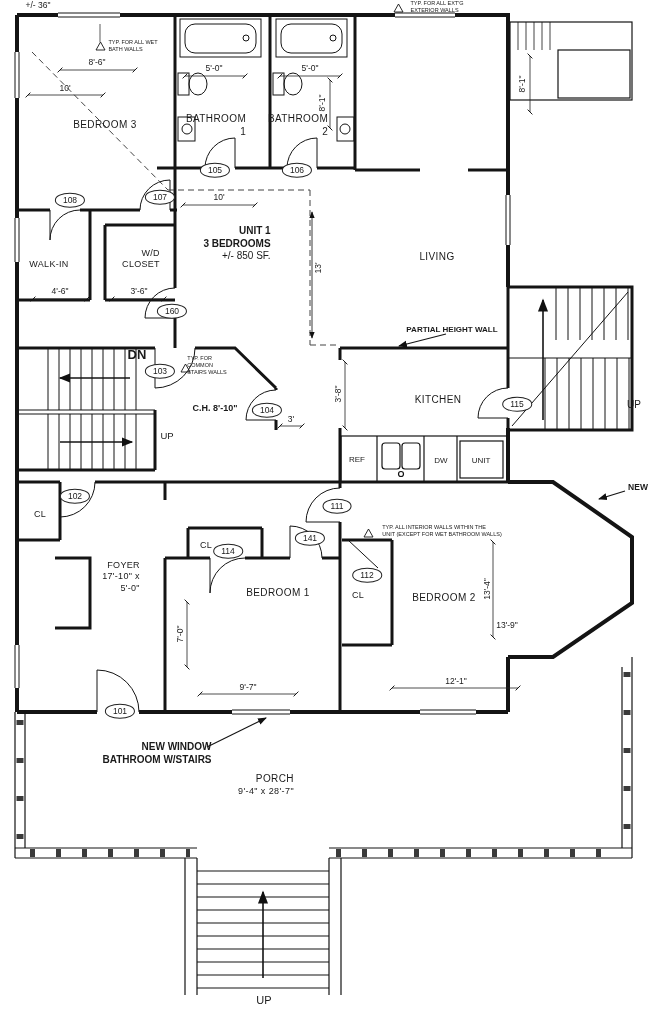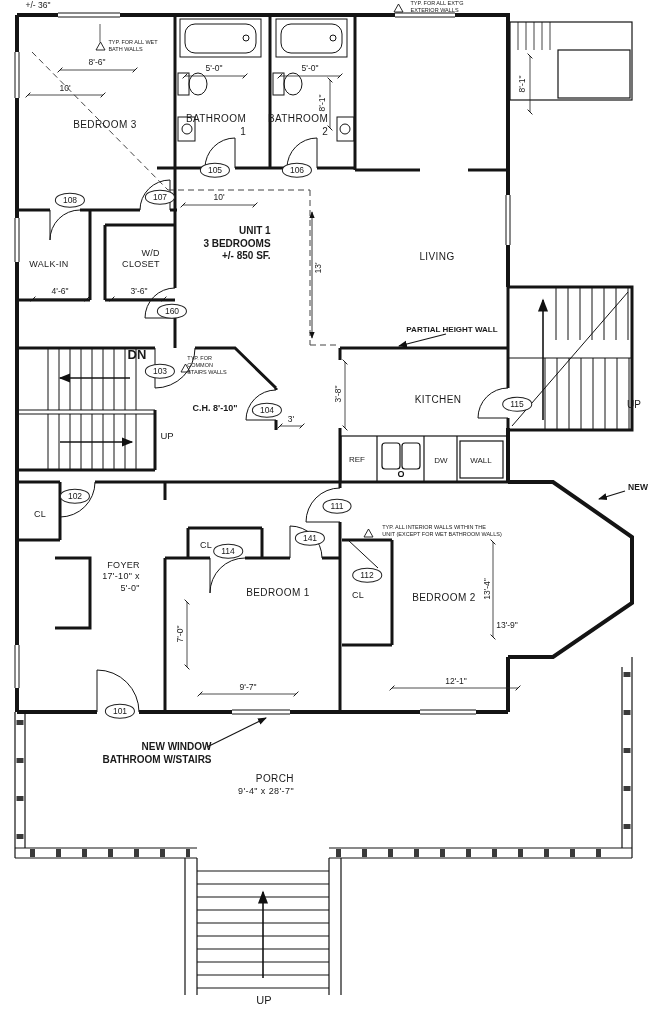--- a/index.html
+++ b/index.html
@@ -251,21 +251,21 @@
     <div>PORCH</div>
     <div style="font-size:9px">9'-4" x 28'-7"</div>
   </div>
   <span class="pos room-sm" style="left:40px; top:514px">CL</span>
   <span class="pos room-sm" style="left:206px; top:545px">CL</span>
   <span class="pos room-sm" style="left:358px; top:595px">CL</span>
 
   <div class="pos center bold lead" style="left:237px; top:244px; font-size:10px">
     <div>UNIT 1</div>
     <div>3 BEDROOMS</div>
-    <div style="font-weight:bold">+/- 850 SF.</div>
+    <div style="font-weight:normal">+/- 850 SF.</div>
   </div>
 
   <span class="pos tag" style="left:120px; top:711px">101</span>
   <span class="pos tag" style="left:75px;  top:496px">102</span>
   <span class="pos tag" style="left:160px; top:371px">103</span>
   <span class="pos tag" style="left:267px; top:410px">104</span>
   <span class="pos tag" style="left:215px; top:170px">105</span>
   <span class="pos tag" style="left:297px; top:170px">106</span>
   <span class="pos tag" style="left:160px; top:197px">107</span>
   <span class="pos tag" style="left:70px;  top:200px">108</span>
@@ -295,21 +295,21 @@
   <span class="pos dim vert" style="left:487px; top:589px">13'-4"</span>
   <span class="pos dim" style="left:507px; top:625px">13'-9"</span>
   <span class="pos dim" style="left:38px; top:5px">+/- 36"</span>
 
   <span class="pos bold" style="left:137px; top:354px; font-size:13px">DN</span>
   <span class="pos" style="left:167px; top:435px; font-size:9.5px">UP</span>
   <span class="pos" style="left:634px; top:404px; font-size:10px">UP</span>
   <span class="pos" style="left:264px; top:1000px; font-size:11px">UP</span>
   <span class="pos" style="left:357px; top:459px; font-size:8px">REF</span>
   <span class="pos" style="left:441px; top:460px; font-size:8px">DW</span>
-  <span class="pos" style="left:481px; top:460px; font-size:8px">WALL</span>
+  <span class="pos" style="left:481px; top:460px; font-size:8px">UNIT</span>
   <span class="pos bold" style="left:638px; top:487px; font-size:8.5px">NEW</span>
 
   <div class="pos note" style="left:133px; top:46px">
     <div>TYP. FOR ALL WET</div>
     <div>BATH WALLS</div>
   </div>
   <div class="pos note" style="left:437px; top:7px">
     <div>TYP. FOR ALL EXT'G</div>
     <div>EXTERIOR WALLS</div>
   </div>

